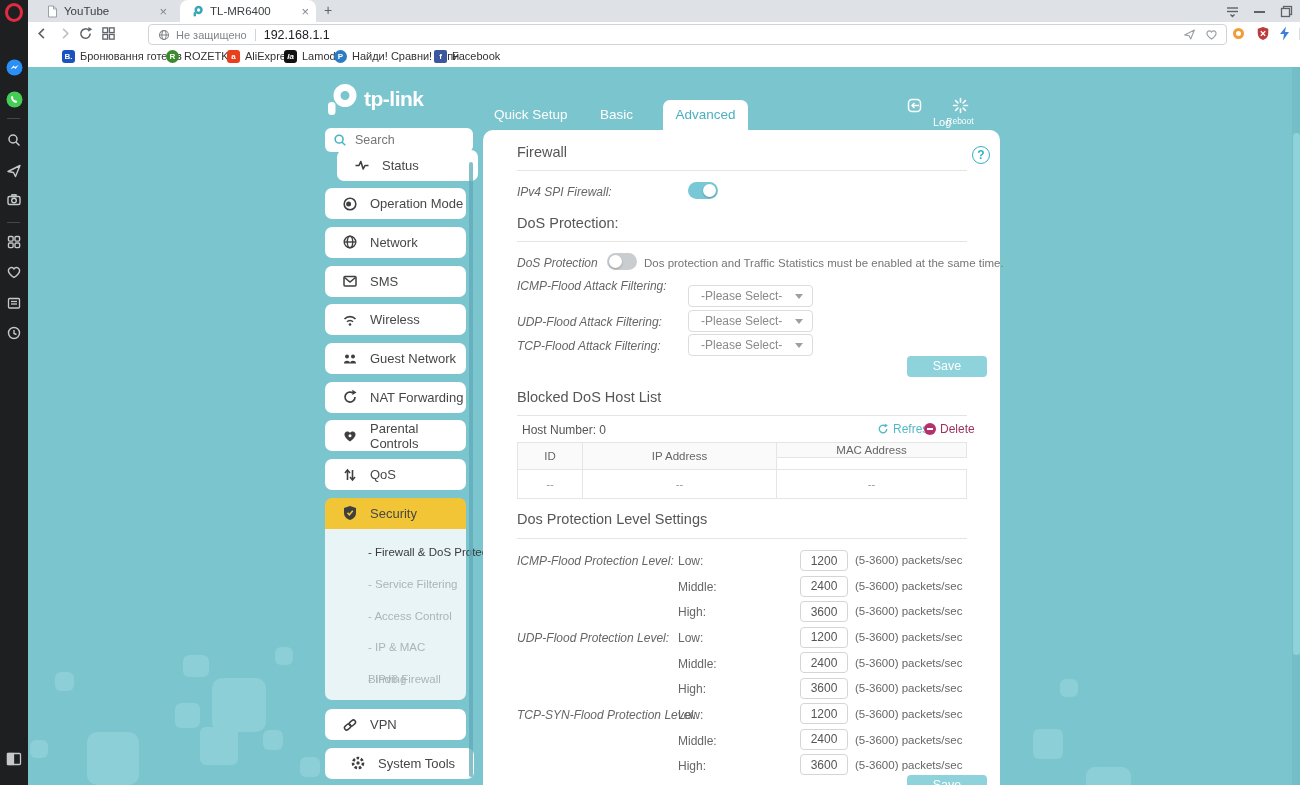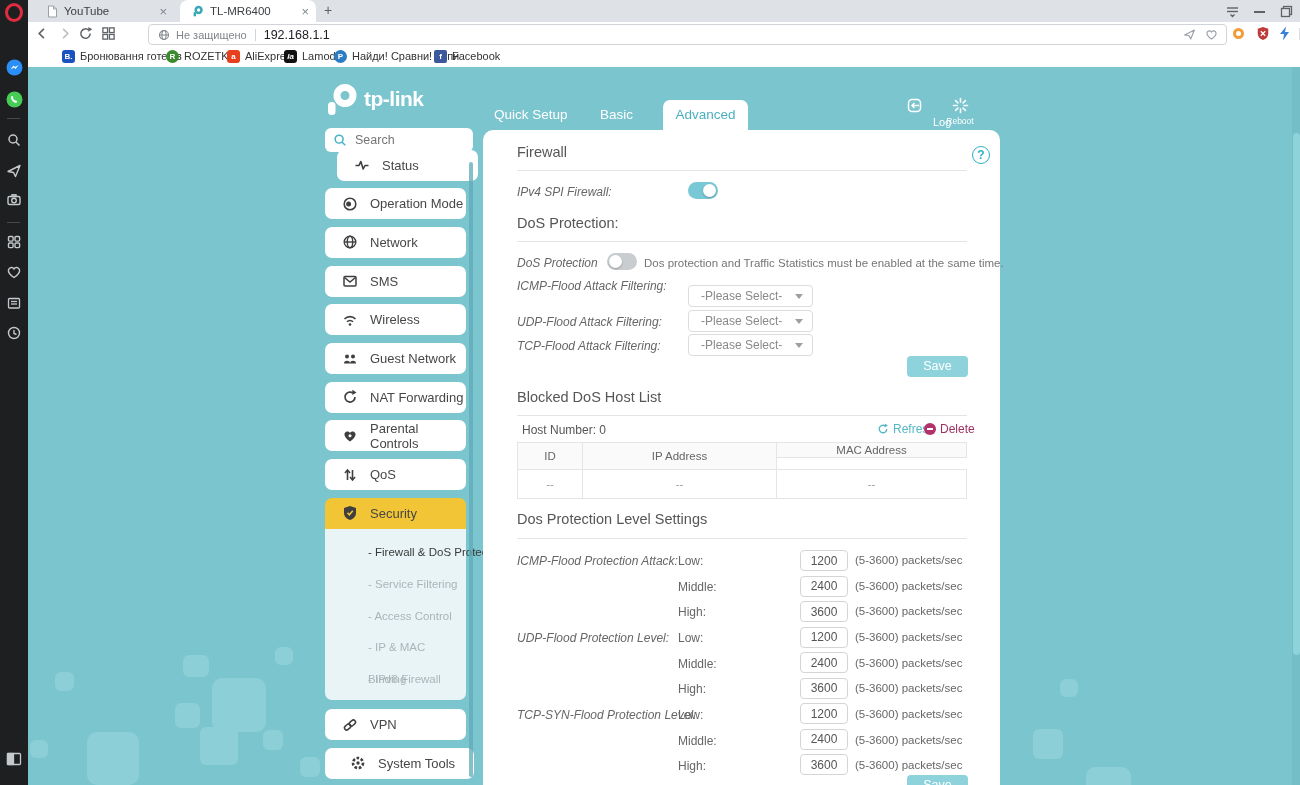--- a/index.html
+++ b/index.html
@@ -32,21 +32,21 @@
   .hrline{position:absolute;height:1px;background:#e4e4e4;width:450px;left:489px;}
   .lbl{position:absolute;color:#666;font-size:12px;font-style:italic;}
   .toggle{position:absolute;width:30px;height:17px;border-radius:9px;}
   .toggle .knob{position:absolute;top:2px;width:13px;height:13px;border-radius:50%;background:#fff;box-shadow:0 1px 2px rgba(0,0,0,.25);}
   .toggle.on{background:#79c8d6;}
   .toggle.on .knob{left:15px;}
   .toggle.off{background:#c9cdd0;}
   .toggle.off .knob{left:2px;}
   .sel-box{position:absolute;left:660px;width:125px;height:22px;background:#fff;border:1px solid #dcdcdc;border-radius:4px;box-sizing:border-box;font-size:12px;color:#8a8a8a;line-height:20px;padding-left:12px;}
   .sel-caret{position:absolute;right:9px;top:8px;width:0;height:0;border-left:4px solid transparent;border-right:4px solid transparent;border-top:5px solid #9aa0a6;}
-  .save-btn{position:absolute;left:879px;width:61px;height:21px;background:#8ed2dc;border-radius:4px;color:#fff;font-size:12.5px;text-align:center;line-height:21px;}
+  .save-btn{position:absolute;left:879px;width:80px;height:21px;background:#8ed2dc;border-radius:4px;color:#fff;font-size:12.5px;text-align:center;line-height:21px;}
   .tblc{position:absolute;box-sizing:border-box;border:1px solid #e5e5e5;display:flex;align-items:center;justify-content:center;}
   .num-inp{position:absolute;left:772px;width:48px;height:21px;border:1px solid #d5d5d5;border-radius:4px;box-sizing:border-box;text-align:center;font-size:12px;color:#555;font-family:"Liberation Sans",sans-serif;background:#fff;}
   .hint{position:absolute;left:827px;font-size:11.5px;color:#666;}
   .lvl{position:absolute;left:650px;font-size:12px;color:#666;}
   svg{display:block;}
 </style>
 </head>
 <body>
 
 <div id="screen">
@@ -486,21 +486,21 @@
     <div class="tblc" style="left:489px;top:375px;width:66px;height:28px;background:#fafafa;font-size:11.5px;color:#666;">ID</div>
     <div class="tblc" style="left:554px;top:375px;width:195px;height:28px;background:#fafafa;font-size:11.5px;color:#666;">IP Address</div>
     <div class="tblc" style="left:748px;top:375px;width:191px;height:16px;background:#fafafa;font-size:11.5px;color:#666;">MAC Address</div>
     <div class="tblc" style="left:489px;top:402px;width:66px;height:30px;font-size:11.5px;color:#999;">--</div>
     <div class="tblc" style="left:554px;top:402px;width:195px;height:30px;font-size:11.5px;color:#999;">--</div>
     <div class="tblc" style="left:748px;top:402px;width:191px;height:30px;font-size:11.5px;color:#999;">--</div>
 
     <div class="heading" style="left:489px;top:444px;">Dos Protection Level Settings</div>
     <div class="hrline" style="top:471px;"></div>
 
-    <div class="lbl" style="left:489px;top:487px;">ICMP-Flood Protection Attack:</div>
+    <div class="lbl" style="left:489px;top:487px;">ICMP-Flood Protection Level:</div>
     <div class="lvl" style="top:487px;">Low:</div>
     <input class="num-inp" style="top: 483px;" value="1200">
     <div class="hint" style="top:487px;">(5-3600) packets/sec</div>
     <div class="lvl" style="top:512.5px;">Middle:</div>
     <input class="num-inp" style="top: 508.5px;" value="2400">
     <div class="hint" style="top:512.5px;">(5-3600) packets/sec</div>
     <div class="lvl" style="top:538px;">High:</div>
     <input class="num-inp" style="top: 534px;" value="3600">
     <div class="hint" style="top:538px;">(5-3600) packets/sec</div>
 

